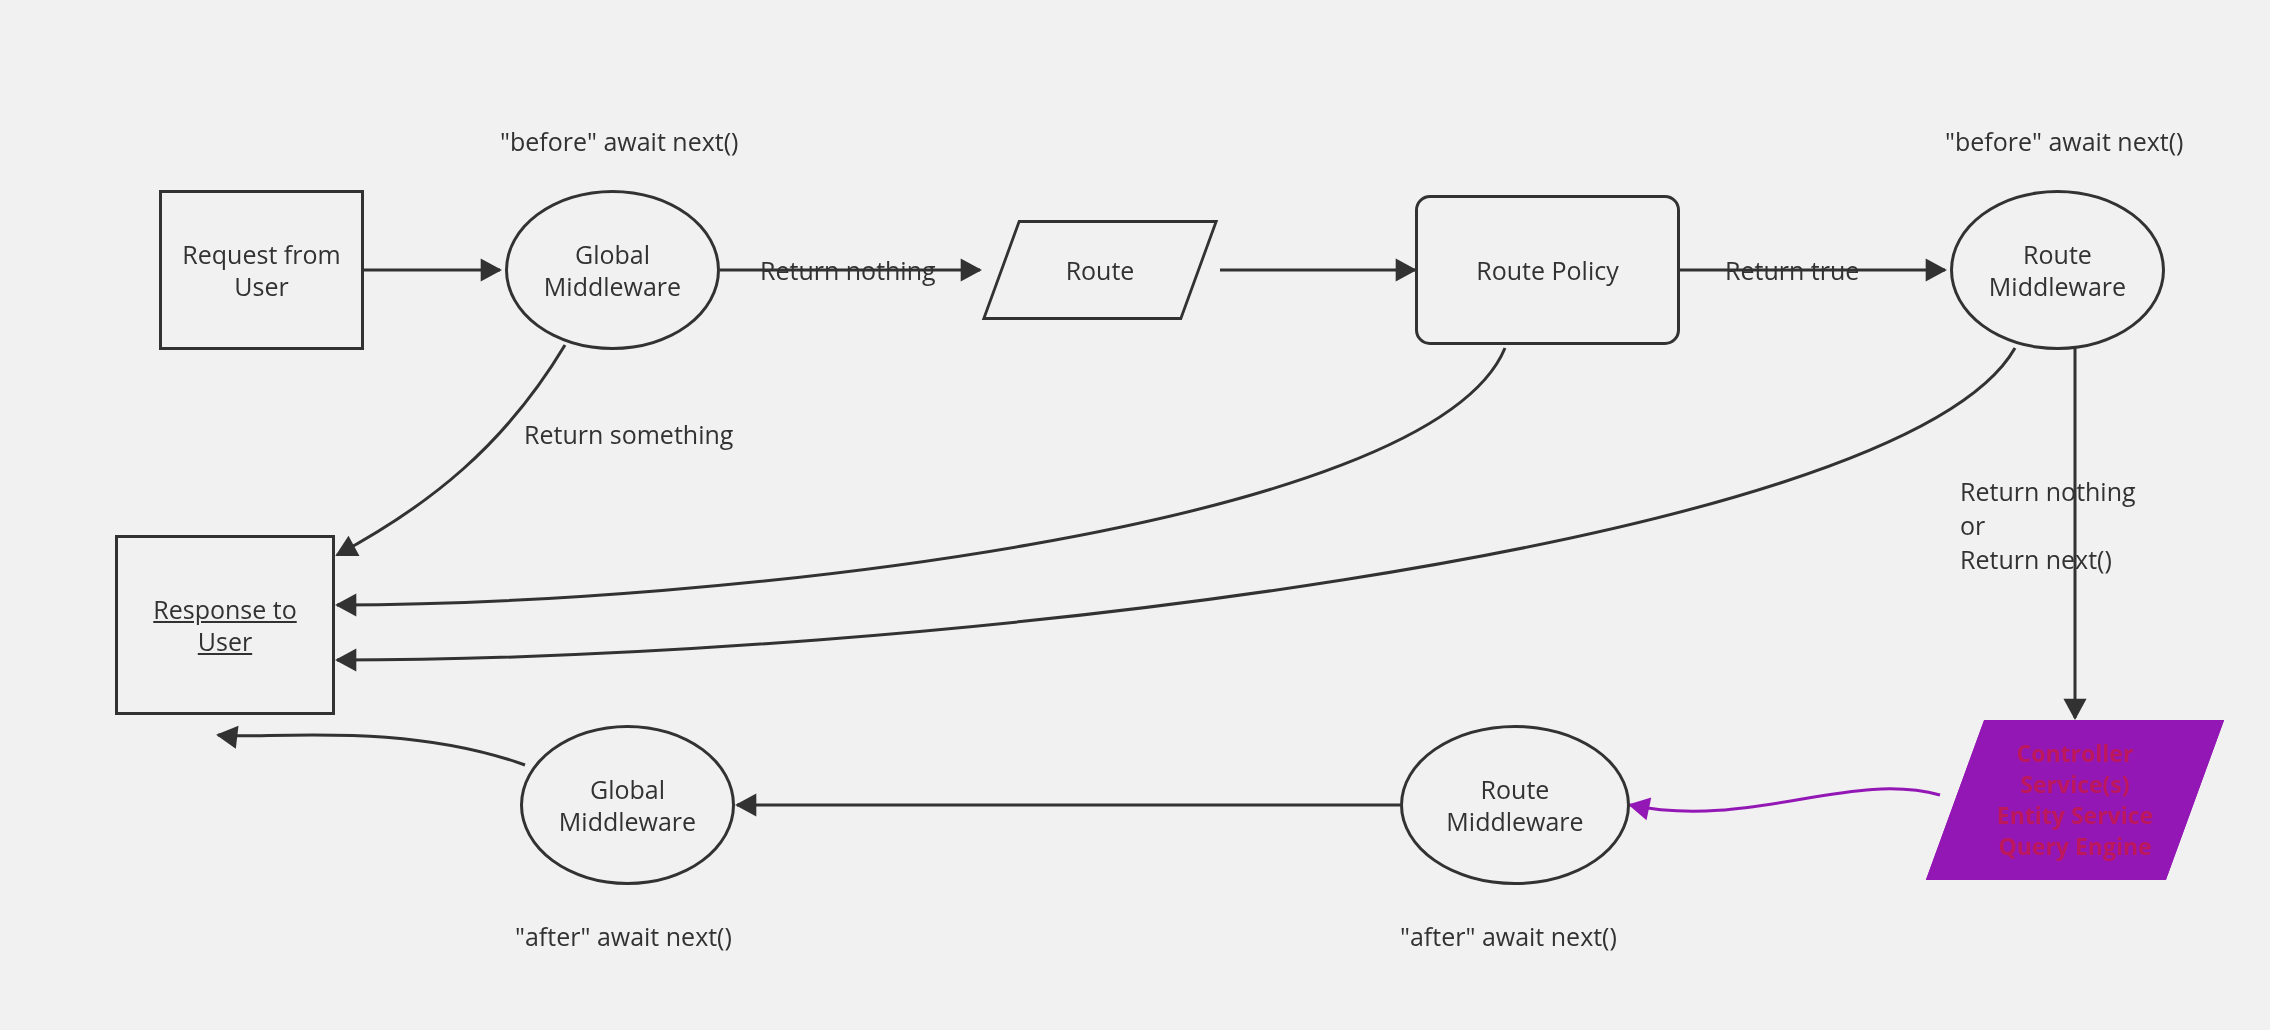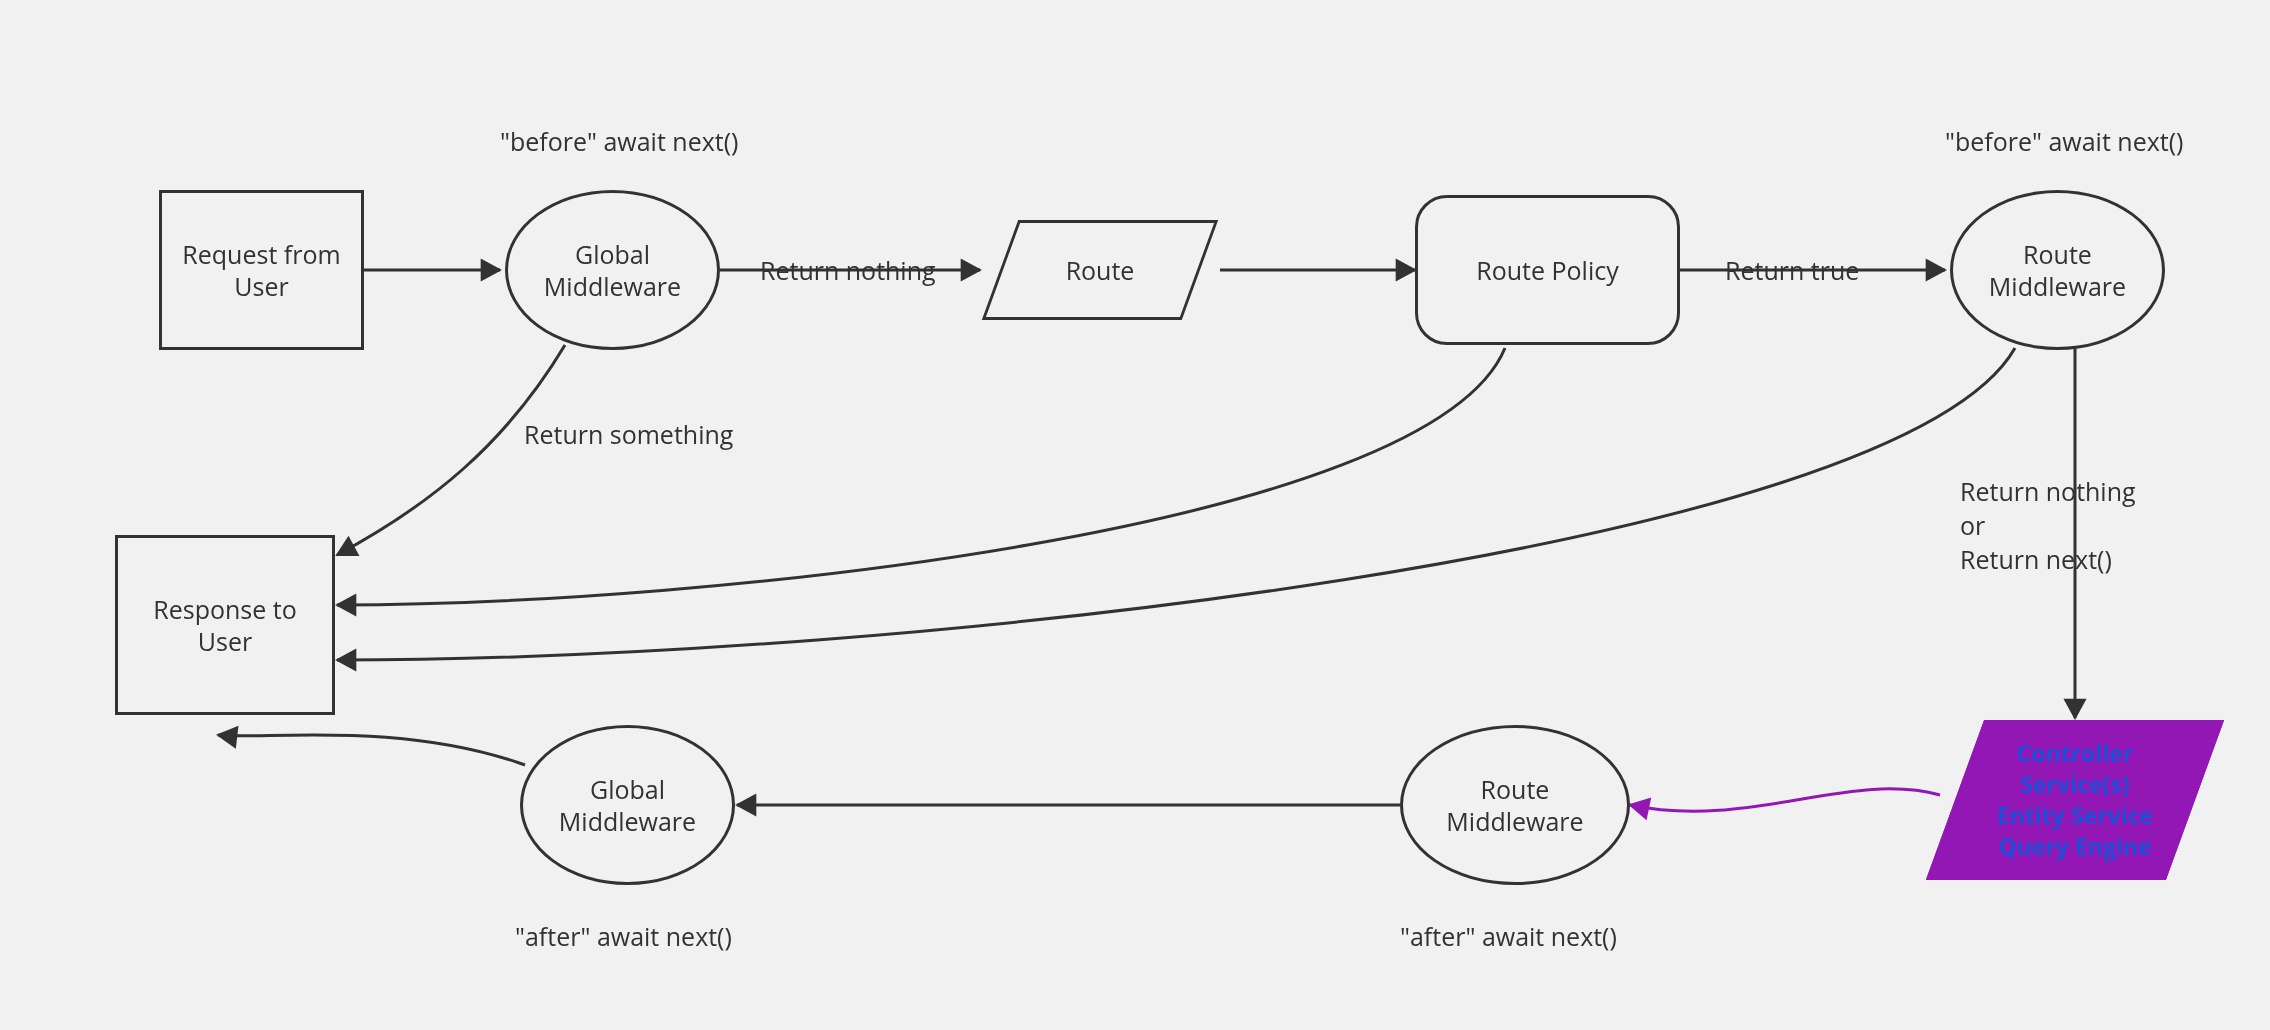--- a/index.html
+++ b/index.html
@@ -30,21 +30,21 @@
     display: flex;
     align-items: center;
     justify-content: center;
     text-align: center;
     font-size: 25px;
     line-height: 1.3;
     color: #323232;
     box-sizing: border-box;
   }
   .rect {}
-  .roundrect { border-radius: 32px; }
+  .roundrect { border-radius: 15px; }
   .ellipse { border-radius: 50%; }
   .parallelogram {
     border: none;
     background: transparent;
   }
   .parallelogram .pshape {
     position: absolute;
     left: 0; top: 0; right: 0; bottom: 0;
     border: 3px solid #323232;
     background: #f1f1f1;
@@ -53,21 +53,21 @@
   }
   .parallelogram .ptext {
     position: relative;
     z-index: 1;
   }
   .parallelogram.purple .pshape {
     border-color: #9317b5;
     background: #9317b5;
   }
   .parallelogram.purple .ptext {
-    color: #1d4ed8;
+    color: #be185d;
     font-weight: 700;
     font-size: 23px;
     line-height: 1.35;
   }
   .label {
     position: absolute;
     font-size: 25px;
     color: #323232;
     line-height: 1.35;
     white-space: pre;
@@ -146,21 +146,21 @@
   <div class="node ellipse" style="left:1400px; top:725px; width:230px; height:160px;">
     <span style="white-space:pre-line;">Route
 Middleware</span>
   </div>
 
   <div class="node ellipse" style="left:520px; top:725px; width:215px; height:160px;">
     <span style="white-space:pre-line;">Global
 Middleware</span>
   </div>
 
-  <div class="node rect" style="left:115px; top:535px; width:220px; height:180px;">
+  <div class="node rect" style="left:115px; top:535px; width:220px; height:180px;text-decoration:underline;">
     <span style="white-space:pre-line;">Response to
 User</span>
   </div>
 
   <div class="label" style="left:500px; top:125px;">"before" await next()</div>
   <div class="label" style="left:1945px; top:125px;">"before" await next()</div>
   <div class="label" style="left:515px; top:920px;">"after" await next()</div>
   <div class="label" style="left:1400px; top:920px;">"after" await next()</div>
 
   <div class="label" style="left:760px; top:254px;">Return nothing</div>

